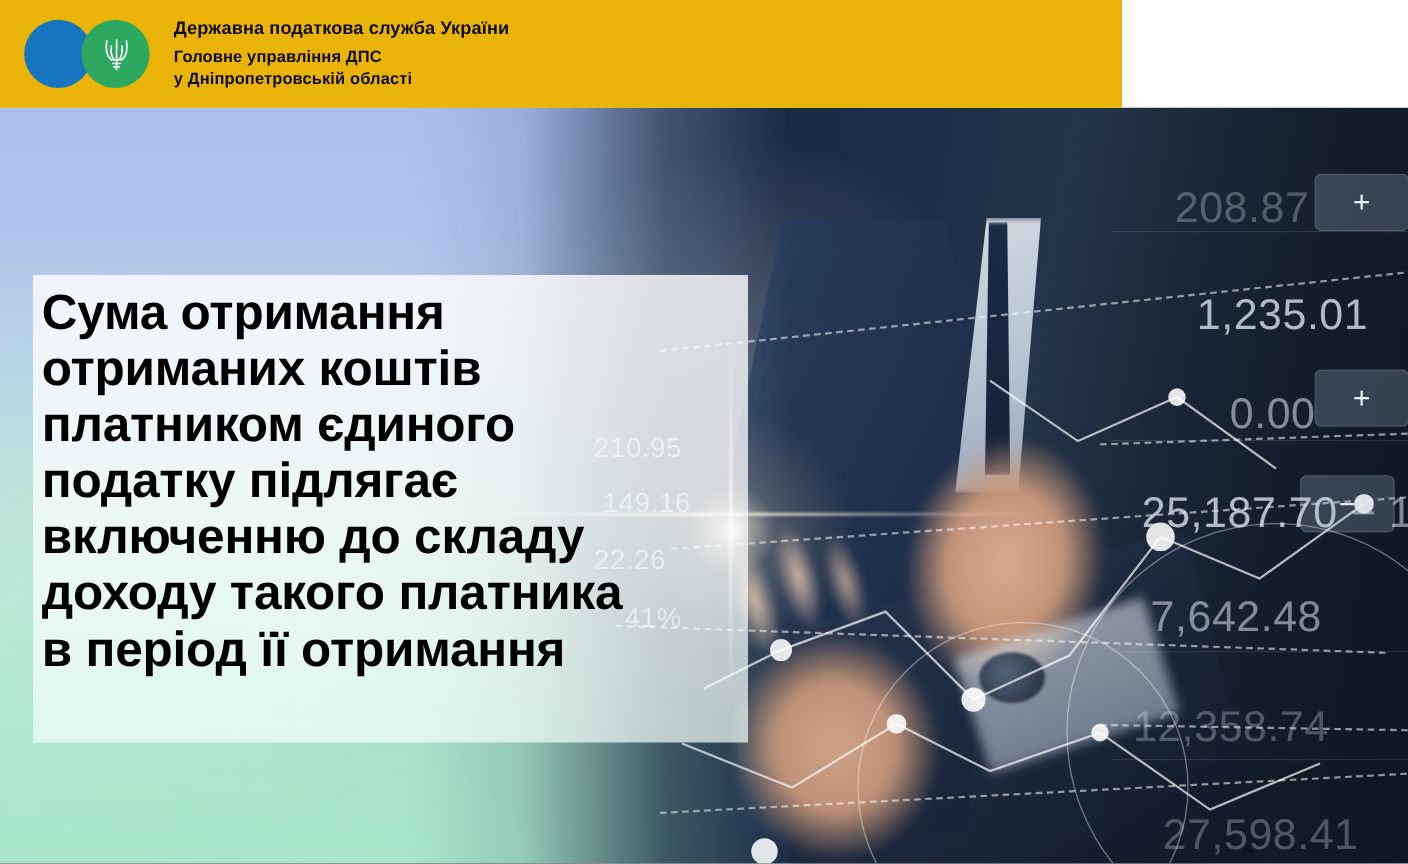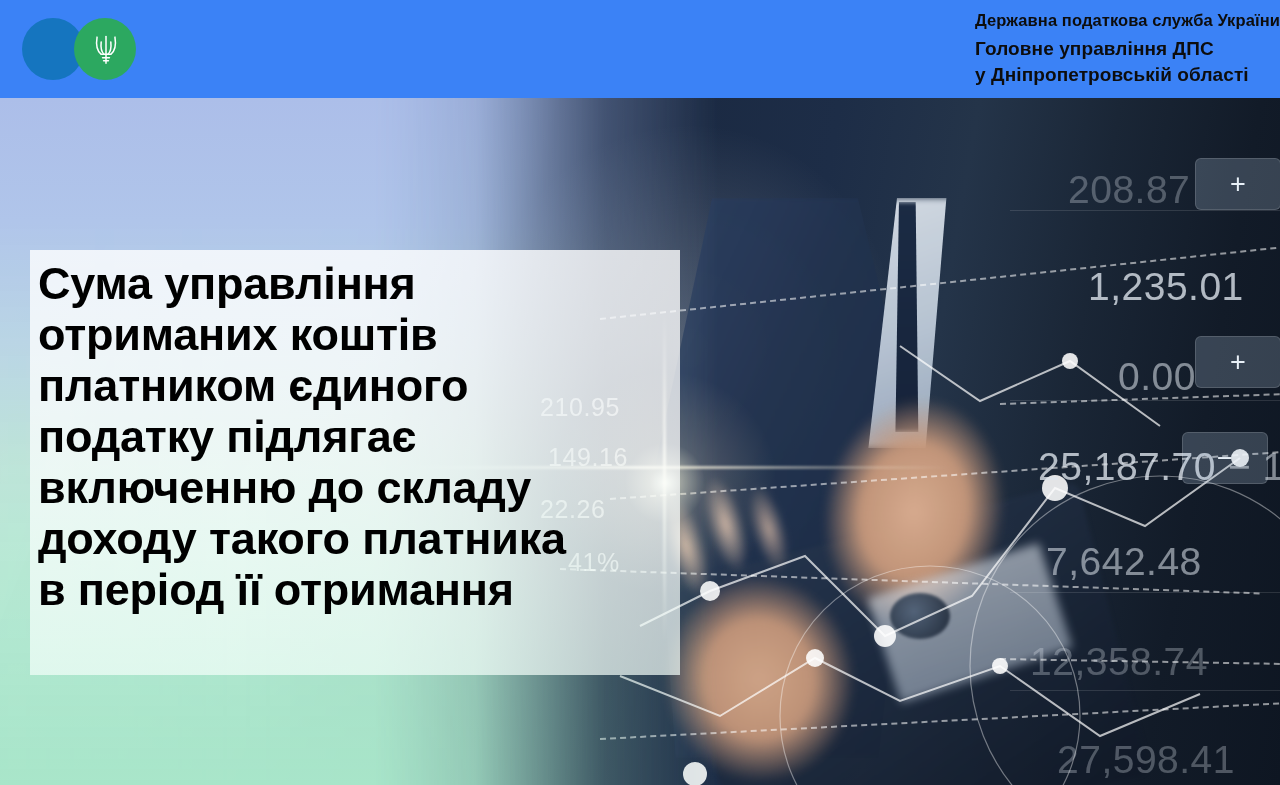--- a/index.html
+++ b/index.html
@@ -6,36 +6,36 @@
   * { margin:0; padding:0; box-sizing:border-box; }
   html, body {
     width:1280px; height:785px;
     font-family:"Liberation Sans","DejaVu Sans",sans-serif;
     background:#ffffff; overflow:hidden;
   }
   .page { position:relative; width:1280px; height:785px; overflow:hidden; }
 
   
   .header {
-    position:absolute; left:0; top:0; width:1280px; height:98px;
-    background:#3b82f6; z-index:40;
-    display:flex; align-items:center; padding-left:22px;justify-content:space-between;
+    position:absolute; left:0; top:0; width:1020px; height:98px;
+    background:#eab308; z-index:40;
+    display:flex; align-items:center; padding-left:22px;
   }
   .logo-wrap { position:relative; width:122px; height:70px; flex:0 0 auto; }
   .circ { position:absolute; top:4px; width:62px; height:62px; border-radius:50%; }
   .circ-blue  { left:0px;  background:#1575bf; }
   .circ-green { left:52px; background:#2ca860; }
   .trident { position:absolute; left:70px; top:19px; width:28px; height:33px; z-index:2; }
   .hdr-text { margin-left:14px; }
   .hdr-line1 {
     font-size:16.5px; font-weight:bold; color:#0d0d0d;
     letter-spacing:.1px; margin-bottom:7px; line-height:1.1;
   }
   .hdr-line2 {
-    font-size:19px; font-weight:bold; color:#0d0d0d;
+    font-size:15px; font-weight:bold; color:#0d0d0d;
     line-height:1.32; letter-spacing:.1px;
   }
 
   
   .hero {
     position:absolute; left:0; top:98px; width:1280px; height:687px;
     overflow:hidden; background:#0b1622;
   }
   .bg-layer { position:absolute; inset:0; }
 
@@ -333,21 +333,21 @@
         <div class="row-sep" style="left: 1010px; top: 302px; width: 270px;"></div>
         <div class="row-sep" style="left: 1010px; top: 494px; width: 270px;"></div>
         <div class="row-sep" style="left: 1010px; top: 592px; width: 270px;"></div>
       </div>
 
     <div class="bg-layer bg-left-wash"></div>
   </div>
 
   <div class="text-panel"></div>
   <div class="headline" id="headline-host">
-      <div>Сума управління</div>
+      <div>Сума отримання</div>
       <div>отриманих коштів</div>
       <div>платником єдиного</div>
       <div>податку підлягає</div>
       <div>включенню до складу</div>
       <div>доходу такого платника</div>
       <div>в період її отримання</div>
     </div>
 
 </div>
 

